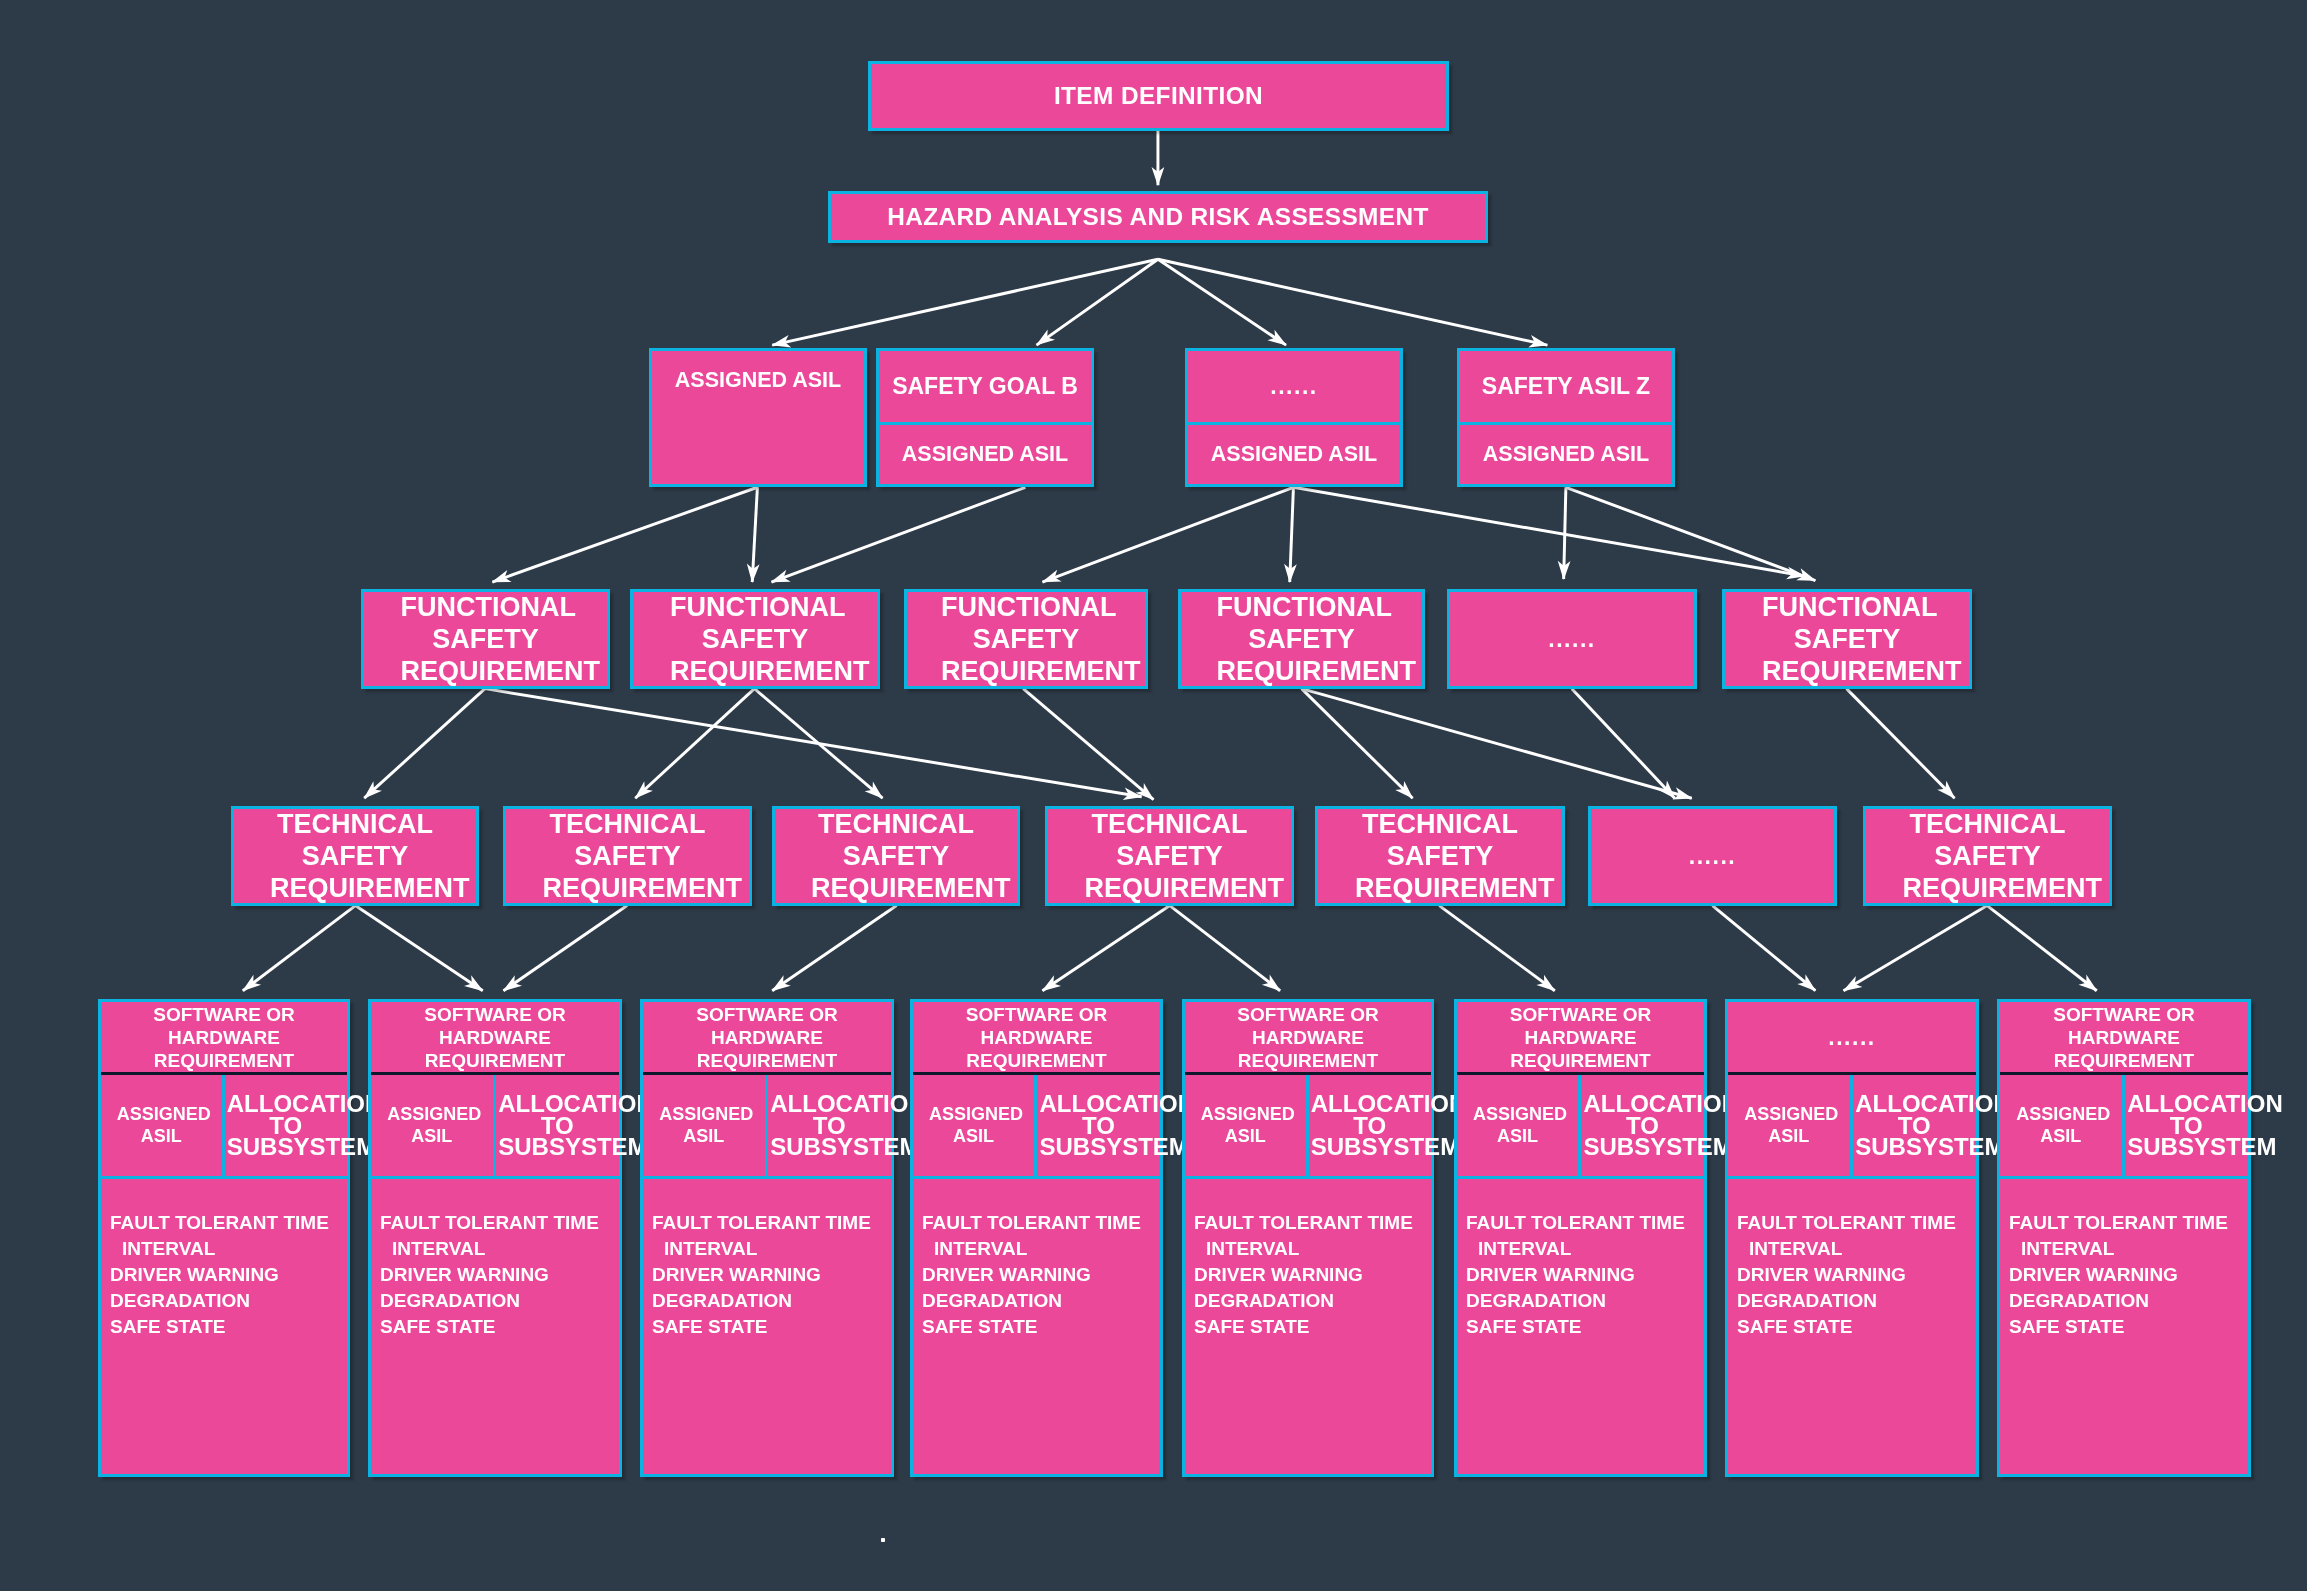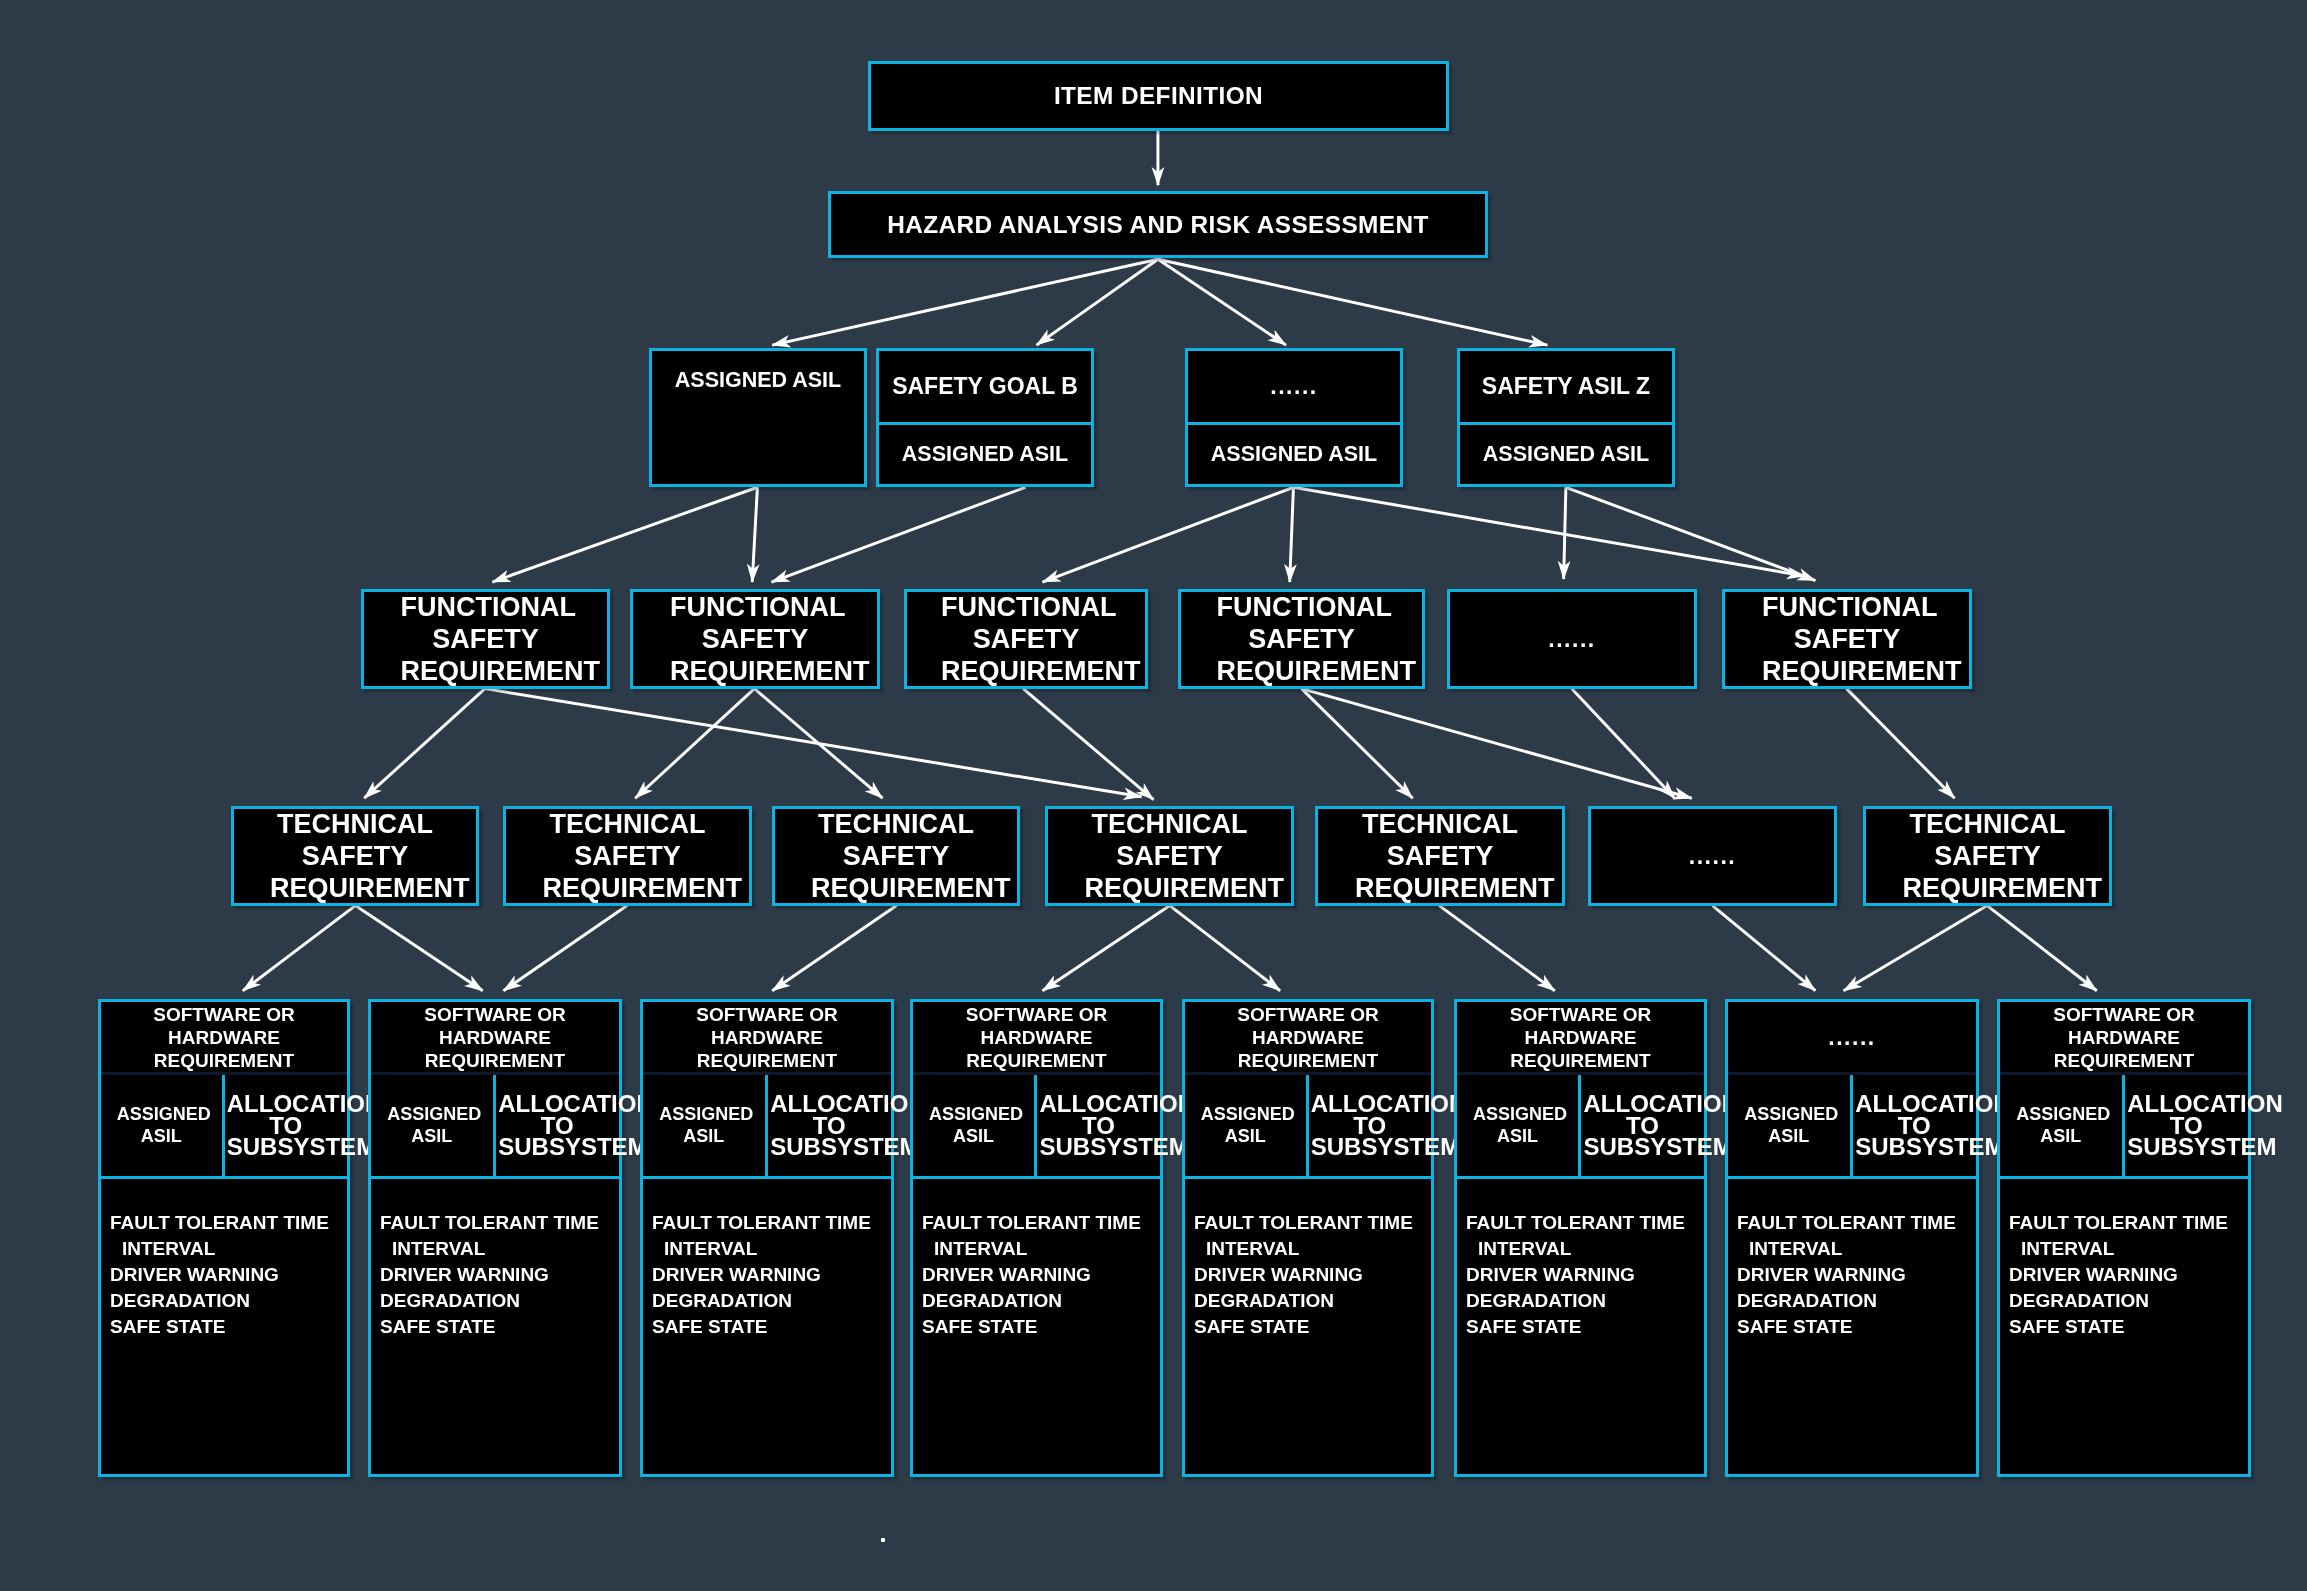--- a/index.html
+++ b/index.html
@@ -6,21 +6,21 @@
   body{
     width:2307px;height:1592px;
     background:#2d3a47;
     font-family:"Liberation Sans", sans-serif;
     position:relative;
     overflow:hidden;
   }
   .canvas{position:absolute;left:0;top:0;width:2307px;height:1592px;}
   .box{
     position:absolute;
-    background:#000000;
+    background:#ec4899;
     border:3.7px solid #0bb3e3;
     box-sizing:border-box;
     color:#ffffff;
     box-shadow:3.7px 3.7px 2.2px rgba(0,0,0,0.22);
   }
   .center{display:flex;align-items:center;justify-content:center;text-align:center;}
   .toplabel{font-size:24.4px;font-weight:700;letter-spacing:0.4px;}
   
   .sg-title{height:71px;border-bottom:3px solid #0bb3e3;font-size:23px;font-weight:700;}
   .sg-asil{height:58px;font-size:21.5px;font-weight:700;}
@@ -90,21 +90,21 @@
       <line x1="2313" y1="1223" x2="2452" y2="1338" marker-end="url(#ah)"></line>
       <line x1="2684" y1="1223" x2="2490" y2="1338" marker-end="url(#ah)"></line>
       <line x1="2684" y1="1223" x2="2832" y2="1338" marker-end="url(#ah)"></line>
     </g>
   </svg>
 
   <div class="box center toplabel" style="left:868px;top:61px;width:581px;height:70px;">
     <span>ITEM DEFINITION</span>
   </div>
 
-  <div class="box center toplabel" style="left:828px;top:191px;width:660px;height:67px;">
+  <div class="box center toplabel" style="left:828px;top:191px;width:660px;height:52px;">
     <span>HAZARD ANALYSIS AND RISK ASSESSMENT</span>
   </div>
 
   <div class="box" style="left:649px;top:348px;width:218px;height:139px;">
     <div class="center sg-asil">
         <span>ASSIGNED ASIL</span>
       </div>
   </div>
   <div class="box" style="left:876px;top:348px;width:218px;height:139px;">
     <div class="center sg-title">

